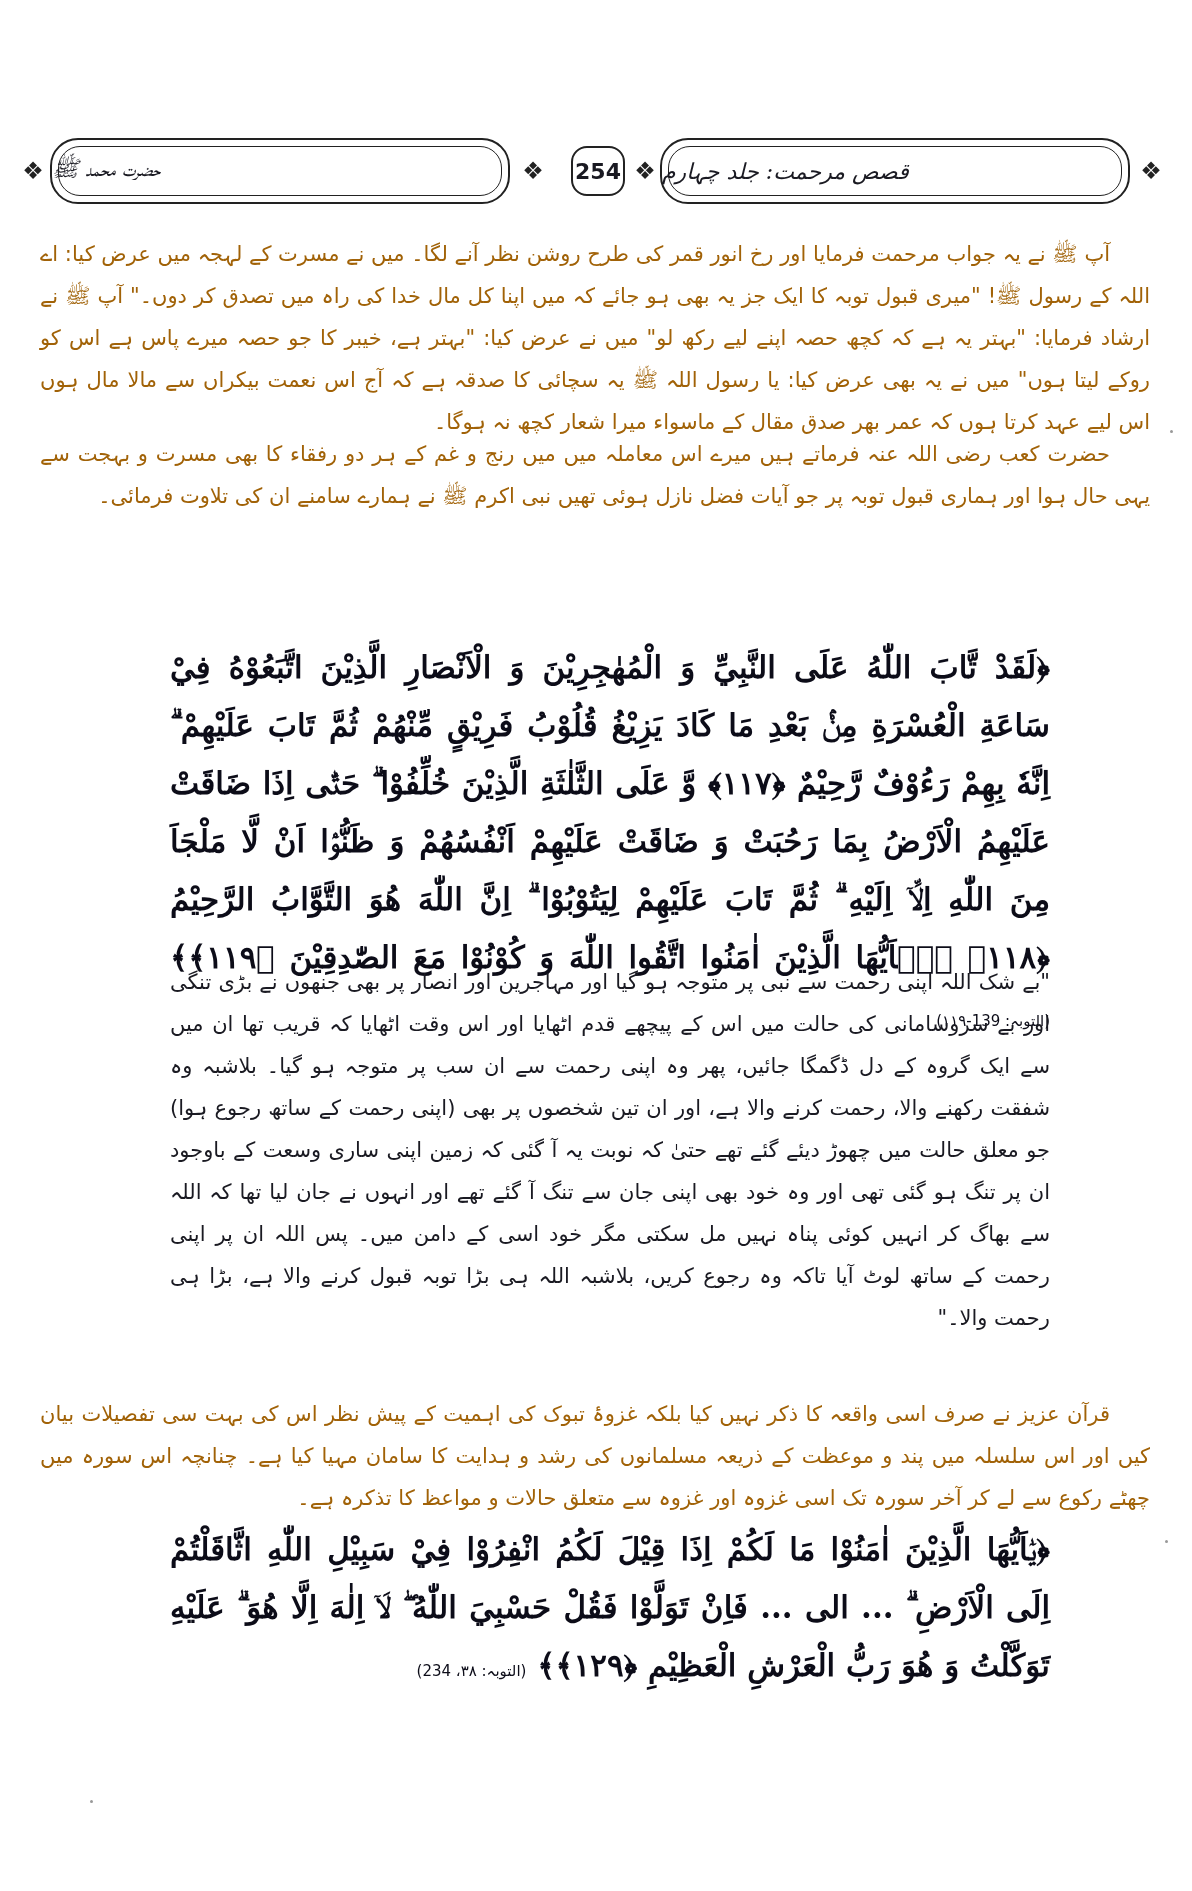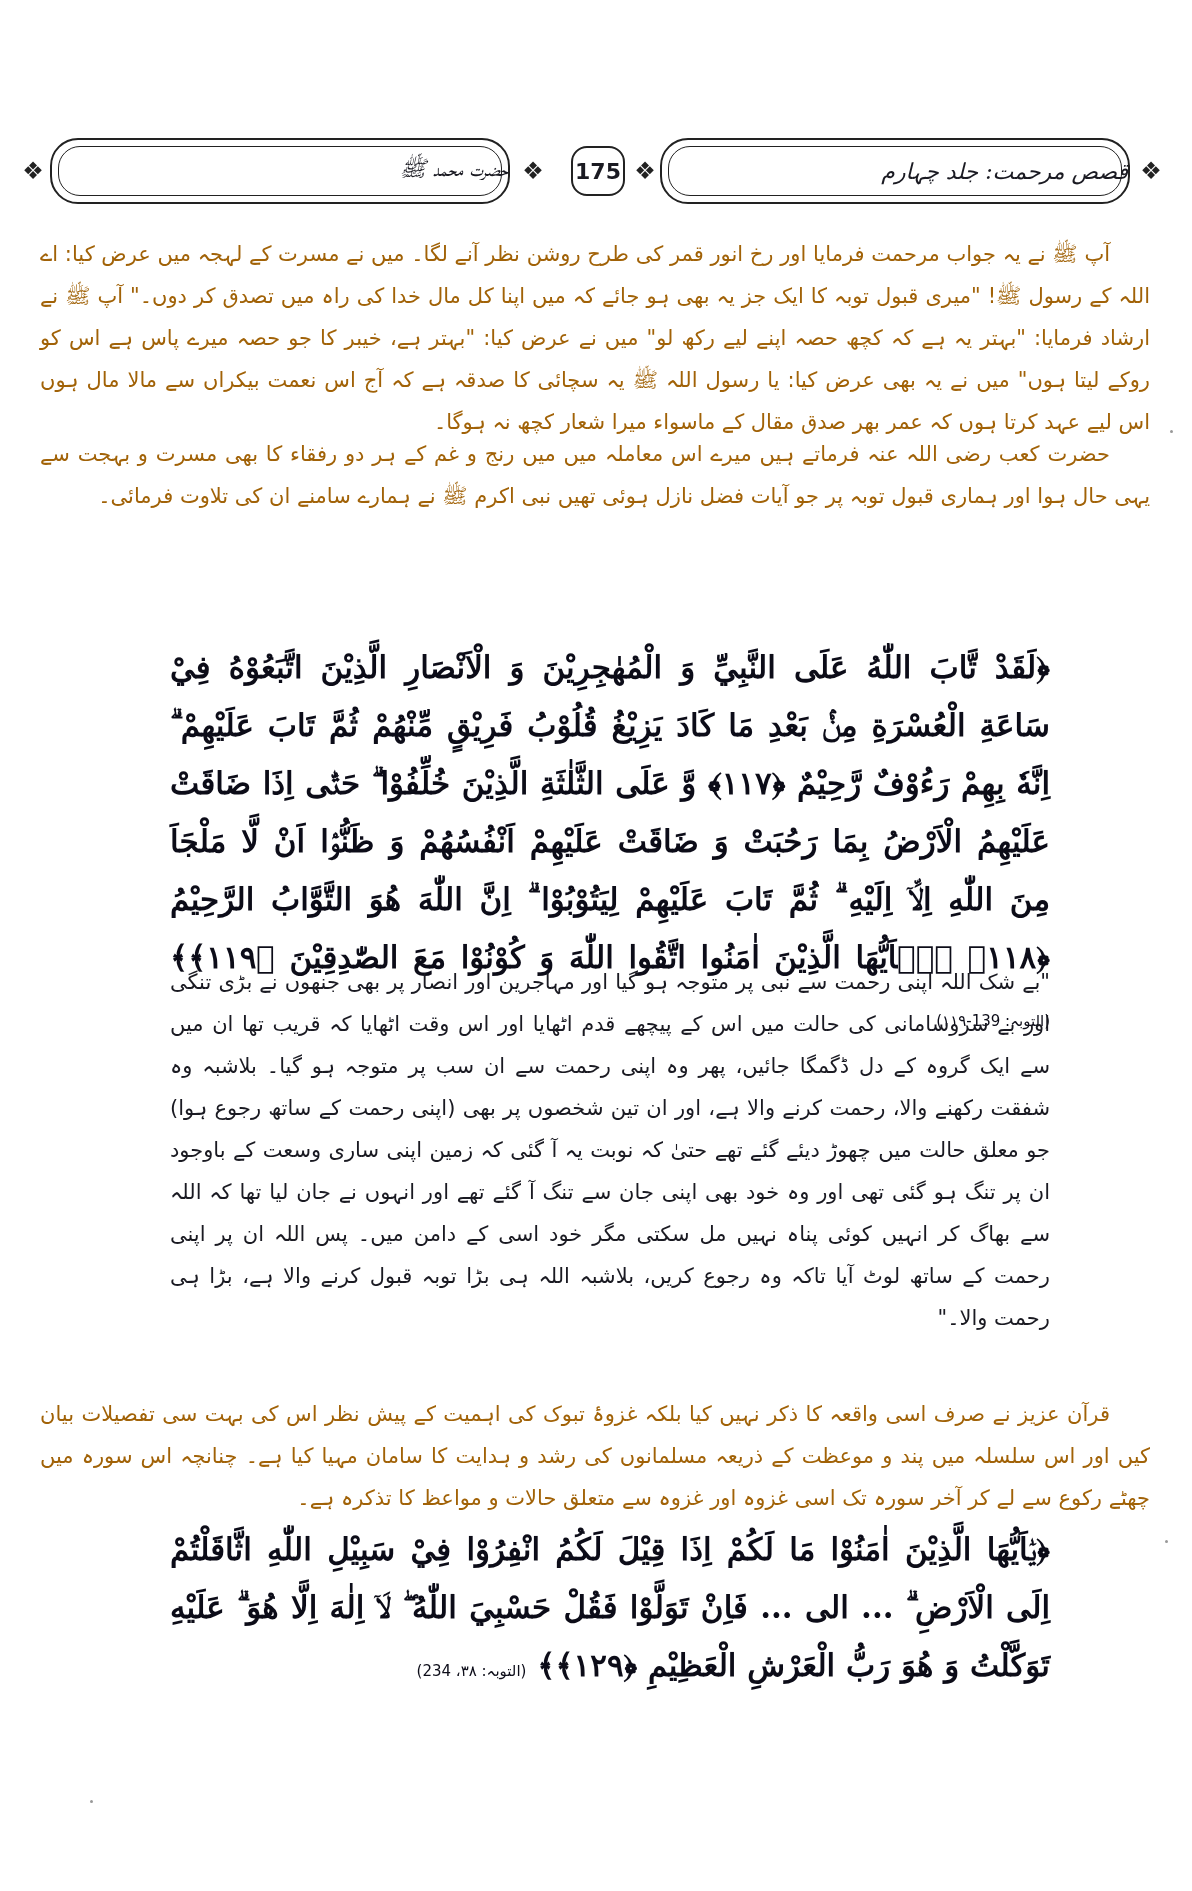--- a/index.html
+++ b/index.html
@@ -4,21 +4,21 @@
 <style>
   html, body { margin:0; padding:0; background:#ffffff; }
   body { width:1192px; height:1891px; position:relative; overflow:hidden;
          font-family:"DejaVu Sans", sans-serif; color:#1a1a22; }
   .page { position:absolute; left:0; top:0; width:1192px; height:1891px; }
 
   
   .header { position:absolute; top:138px; left:20px; width:1150px; height:68px; }
   .cartouche { position:absolute; top:0; height:66px; border:2px solid #222;
                border-radius:28px; box-sizing:border-box; display:flex;
-               align-items:center; justify-content:flex-end; }
+               align-items:center; justify-content:flex-start; }
   .cartouche::before { content:""; position:absolute; inset:6px; border:1.5px solid #222; border-radius:22px; }
   .cart-left { left:30px; width:460px; }
   .cart-right { left:640px; width:470px; }
   .cart-text { position:relative; font-family:"DejaVu Serif", serif; font-size:22px; font-style:italic; direction:rtl; }
   .page-num { position:absolute; left:551px; top:8px; width:54px; height:50px; border:2.5px solid #222;
               border-radius:16px; display:flex; align-items:center; justify-content:center;
               font-family:"DejaVu Sans", sans-serif; font-weight:bold; font-size:22px; box-sizing:border-box; }
   .orn { position:absolute; top:18px; width:26px; height:30px; font-size:24px; line-height:30px; text-align:center; color:#222; }
 
   
@@ -39,21 +39,21 @@
 <body>
 
 <div class="page">
 
   <div class="header">
     <span class="orn" style="left:0">❖</span>
     <div class="cartouche cart-left">
       <span class="cart-text">حضرت محمد ﷺ</span>
     </div>
     <span class="orn" style="left:500px">❖</span>
-    <div class="page-num">175</div>
+    <div class="page-num">254</div>
     <span class="orn" style="left:612px">❖</span>
     <div class="cartouche cart-right">
       <span class="cart-text">قصص مرحمت: جلد چہارم</span>
     </div>
     <span class="orn" style="left:1118px">❖</span>
   </div>
 
   <p class="para rtl indent" style="top:212px;">آپ ﷺ نے یہ جواب مرحمت فرمایا اور رخ انور قمر کی طرح روشن نظر آنے لگا۔ میں نے مسرت کے لہجہ میں عرض کیا: اے اللہ کے رسول ﷺ! "میری قبول توبہ کا ایک جز یہ بھی ہو جائے کہ میں اپنا کل مال خدا کی راہ میں تصدق کر دوں۔" آپ ﷺ نے ارشاد فرمایا: "بہتر یہ ہے کہ کچھ حصہ اپنے لیے رکھ لو" میں نے عرض کیا: "بہتر ہے، خیبر کا جو حصہ میرے پاس ہے اس کو روکے لیتا ہوں" میں نے یہ بھی عرض کیا: یا رسول اللہ ﷺ یہ سچائی کا صدقہ ہے کہ آج اس نعمت بیکراں سے مالا مال ہوں اس لیے عہد کرتا ہوں کہ عمر بھر صدق مقال کے ماسواء میرا شعار کچھ نہ ہوگا۔</p>
   <p class="para rtl indent" style="top:412px;">حضرت کعب رضی اللہ عنہ فرماتے ہیں میرے اس معاملہ میں میں رنج و غم کے ہر دو رفقاء کا بھی مسرت و بہجت سے یہی حال ہوا اور ہماری قبول توبہ پر جو آیات فضل نازل ہوئی تھیں نبی اکرم ﷺ نے ہمارے سامنے ان کی تلاوت فرمائی۔</p>
 

